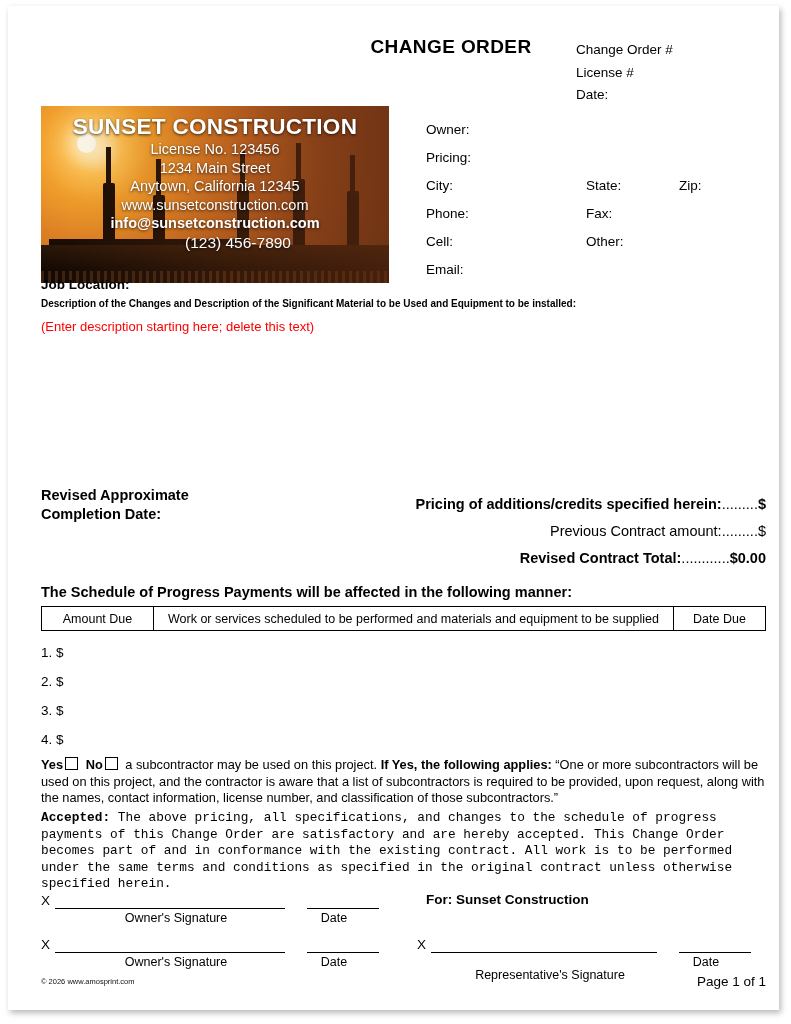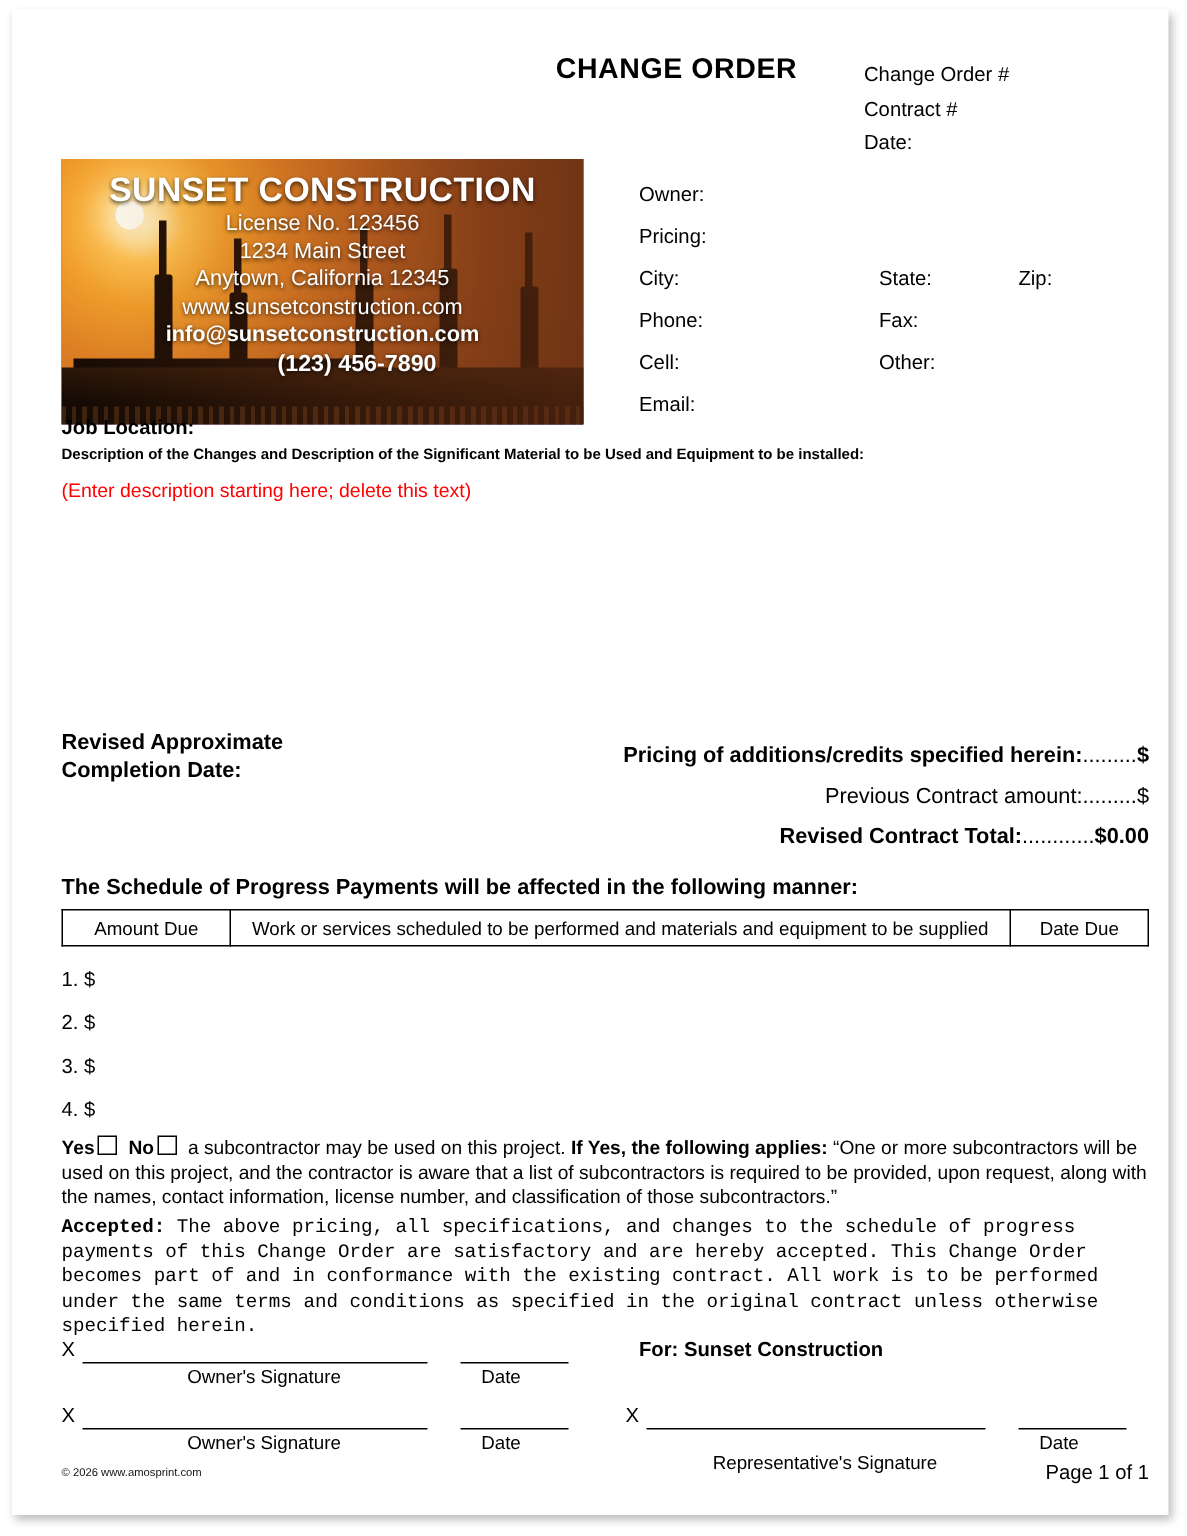--- a/index.html
+++ b/index.html
@@ -130,21 +130,21 @@
     text-shadow: 0 1px 3px rgba(0,0,0,0.7);
   }
   .logo-line {
     font-size: 14.5px;
     line-height: 18.5px;
     text-shadow: 0 1px 3px rgba(0,0,0,0.75);
   }
   .logo-line.b { font-weight: bold; }
   .logo-phone {
     font-size: 15.5px;
-    font-weight: bold;
+    font-weight: normal;
     margin-top: 1px;
     text-shadow: 0 1px 3px rgba(0,0,0,0.8);
     padding-left: 46px;
   }
 
   
   .contact {
     left: 418px;
     top: 110px;
     font-size: 13.5px;
@@ -274,21 +274,21 @@
 </head>
 <body>
 
 <div id="page">
   <div class="sheet">
 
     <div class="abs doc-title">CHANGE ORDER</div>
 
     <div class="abs hdr-fields">
       <div>Change Order #</div>
-      <div>Contract #</div>
+      <div>License #</div>
       <div>Date:</div>
     </div>
 
     <div class="abs logo">
       <div class="logo-sky"></div>
       <div class="sun"></div>
       <div class="rig" style="left:62px;  height:70px;"></div>
       <div class="rig" style="left:112px; height:58px;"></div>
       <div class="rig" style="left:196px; height:66px;"></div>
       <div class="rig" style="left:252px; height:74px;"></div>

